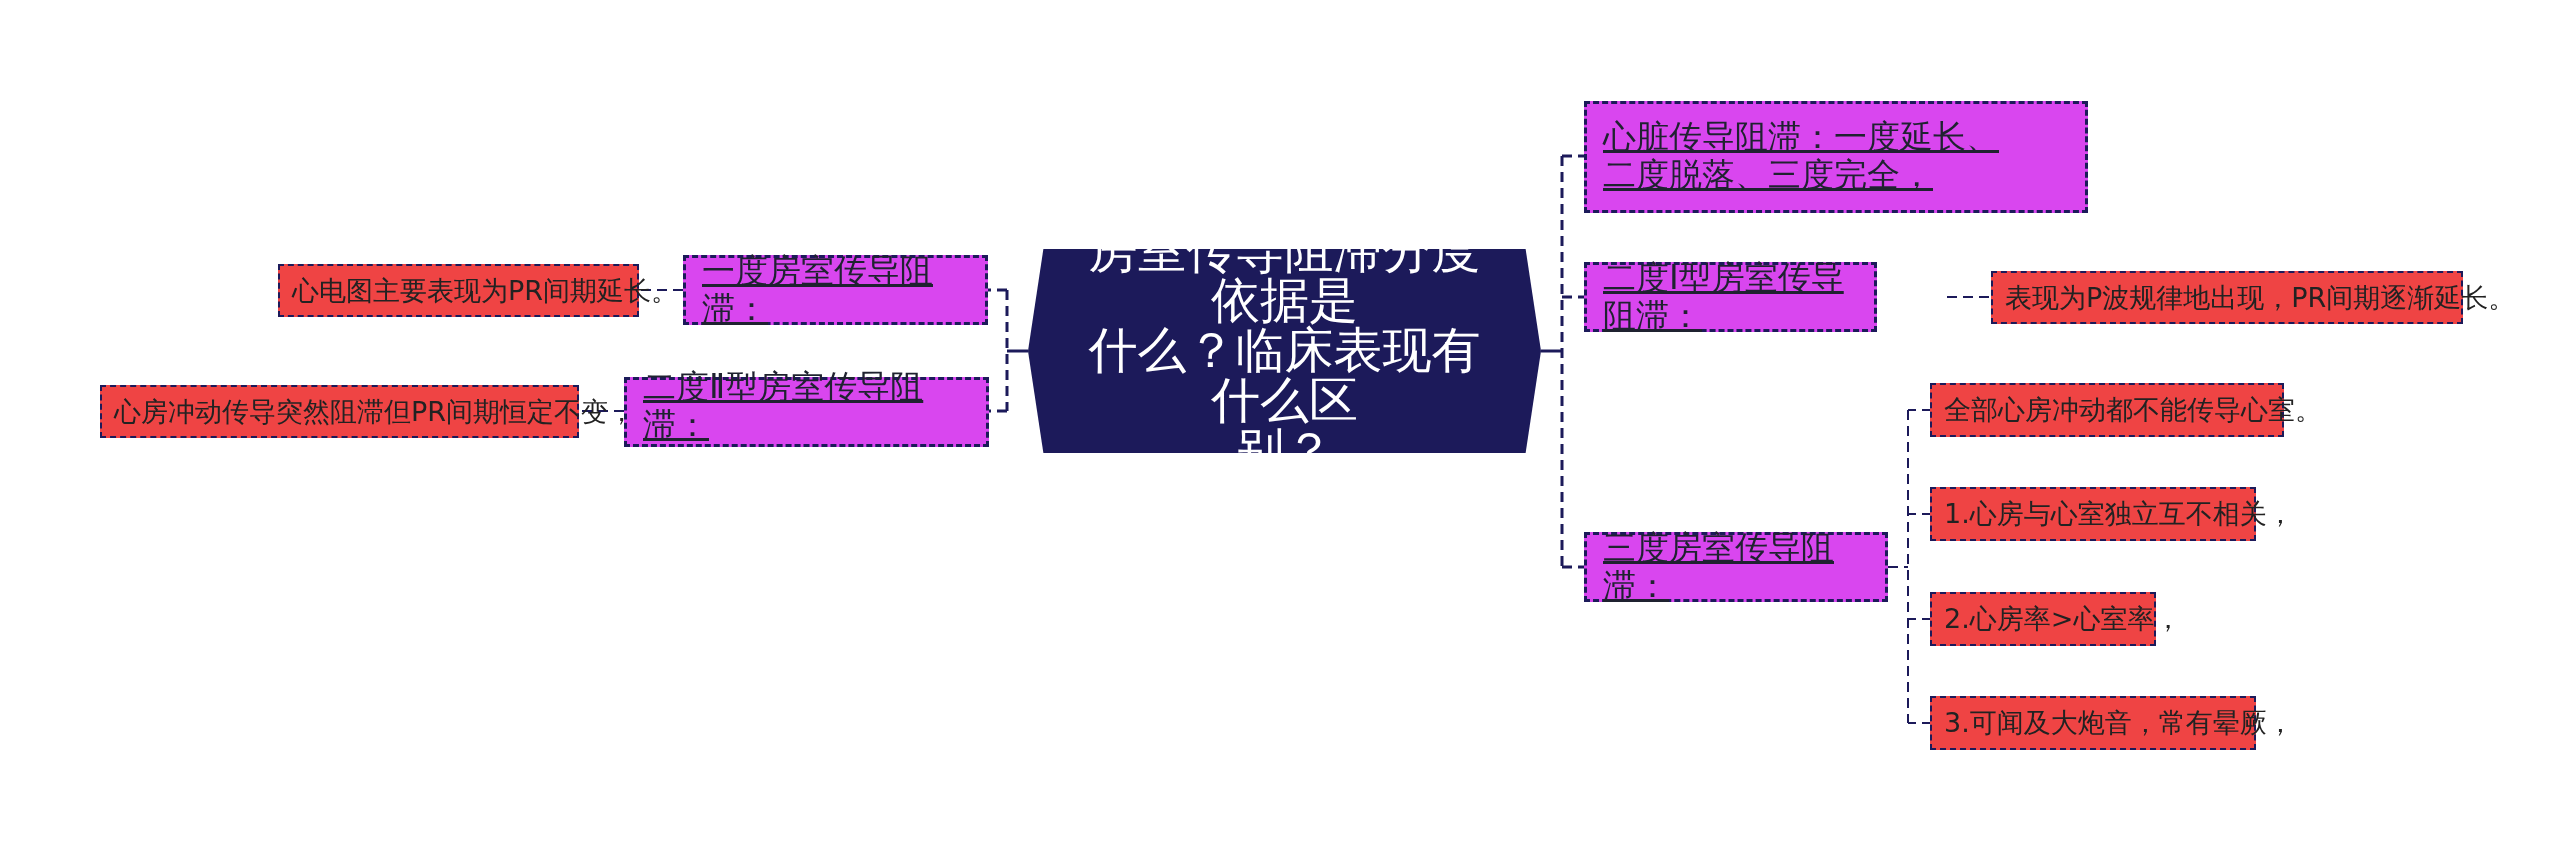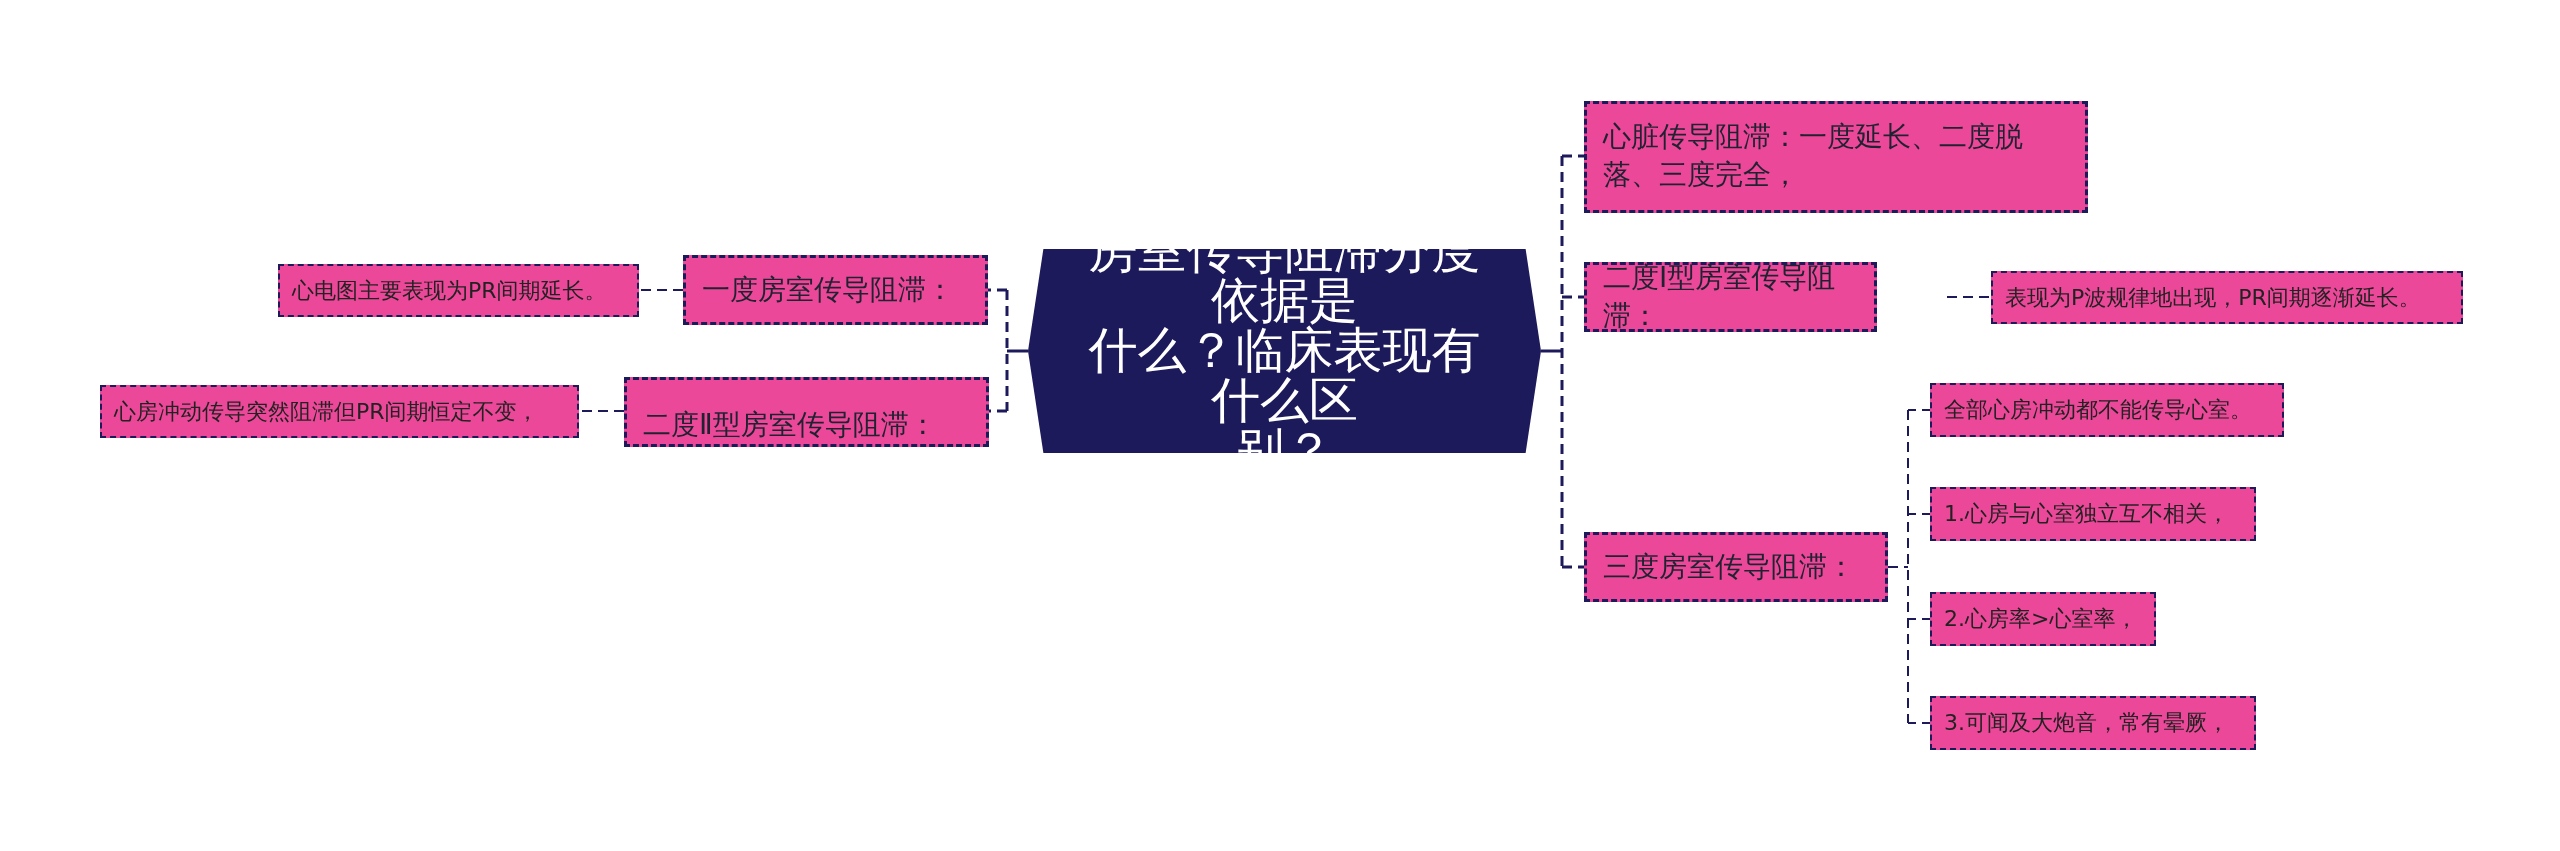--- a/index.html
+++ b/index.html
@@ -8,26 +8,26 @@
   .canvas { position:absolute; left:0; top:0; width:2560px; height:851px; }
   svg.lines { position:absolute; left:0; top:0; width:2560px; height:851px; }
   .node { position:absolute; box-sizing:border-box; display:flex; align-items:center; }
   .main {
     background:#1c1a5a; color:#ffffff; font-size:49px; line-height:50px;
     text-align:center; justify-content:center; padding:0 44px;
     clip-path: polygon(3% 0, 97% 0, 100% 50%, 97% 100%, 3% 100%, 0 50%);
   }
   .main span { display:block; }
   .branch {
-    background:#ec4899; border:3px dashed #1c1a5a; color:#1f2230;
-    font-size:28px; line-height:38px; padding:0 16px;
+    background:#d946ef; border:3px dashed #1c1a5a; color:#1f2230;
+    font-size:33px; line-height:38px; padding:0 16px;text-decoration:underline;
   }
   .leaf {
-    background:#ec4899; border:2px dashed #1c1a5a; color:#222222;
-    font-size:22px; line-height:28px; padding:0 12px; white-space:nowrap;
+    background:#ef4444; border:2px dashed #1c1a5a; color:#222222;
+    font-size:27px; line-height:28px; padding:0 12px; white-space:nowrap;
   }
 </style>
 </head>
 <body>
 
 <div class="canvas">
 
   <svg class="lines" xmlns="http://www.w3.org/2000/svg">
     <g stroke="#1c1a5a" fill="none">
 

